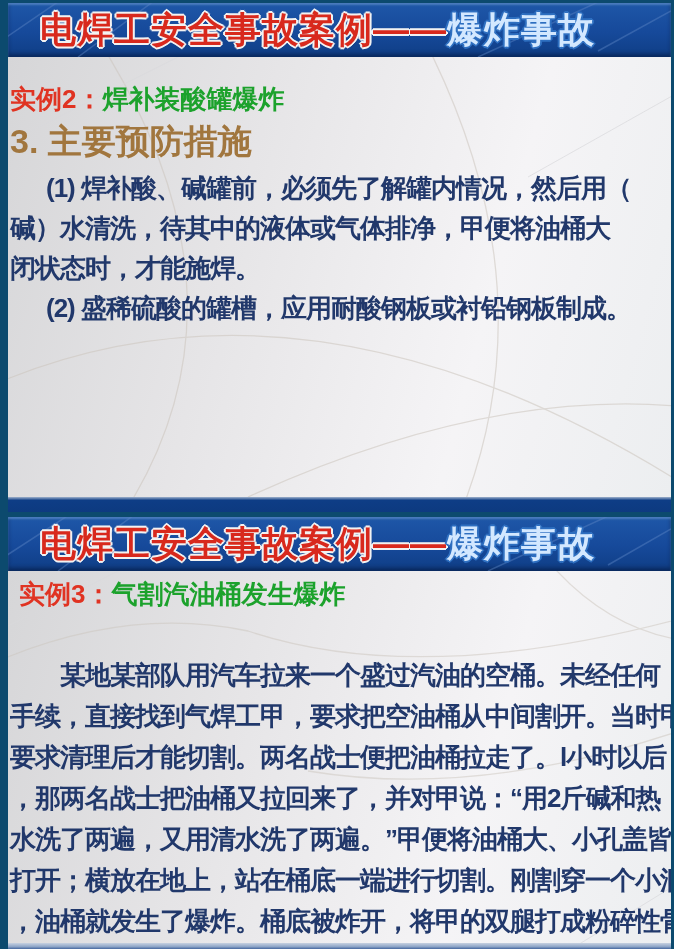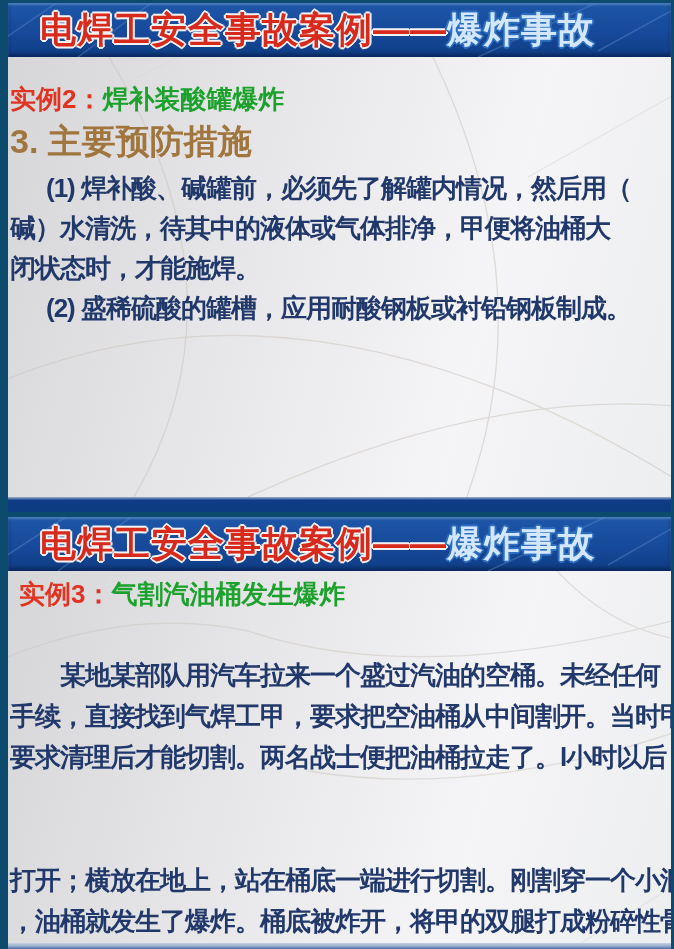--- a/index.html
+++ b/index.html
@@ -148,19 +148,21 @@
           <path d="M560,380 L690,300"></path>
         </g>
       </svg>
 
       <div class="case-heading s2-case"><span class="c-red">实例3：</span><span class="c-green">气割汽油桶发生爆炸</span></div>
 
 
       <div class="para-line ind-s2 s2-l0">某地某部队用汽车拉来一个盛过汽油的空桶。未经任何</div>
       <div class="para-line s2-l1">手续，直接找到气焊工甲，要求把空油桶从中间割开。当时甲</div>
       <div class="para-line s2-l2">要求清理后才能切割。两名战士便把油桶拉走了。l小时以后</div>
+      <div class="para-line s2-l3">，那两名战士把油桶又拉回来了，并对甲说：“用2斤碱和热</div>
+      <div class="para-line s2-l4">水洗了两遍，又用清水洗了两遍。”甲便将油桶大、小孔盖皆</div>
       <div class="para-line s2-l5">打开；横放在地上，站在桶底一端进行切割。刚割穿一个小洞</div>
       <div class="para-line s2-l6">，油桶就发生了爆炸。桶底被炸开，将甲的双腿打成粉碎性骨</div>
     </div>
   </section>
 
   <div class="clipped-strip"></div>
 </div>
 
 </body></html>

